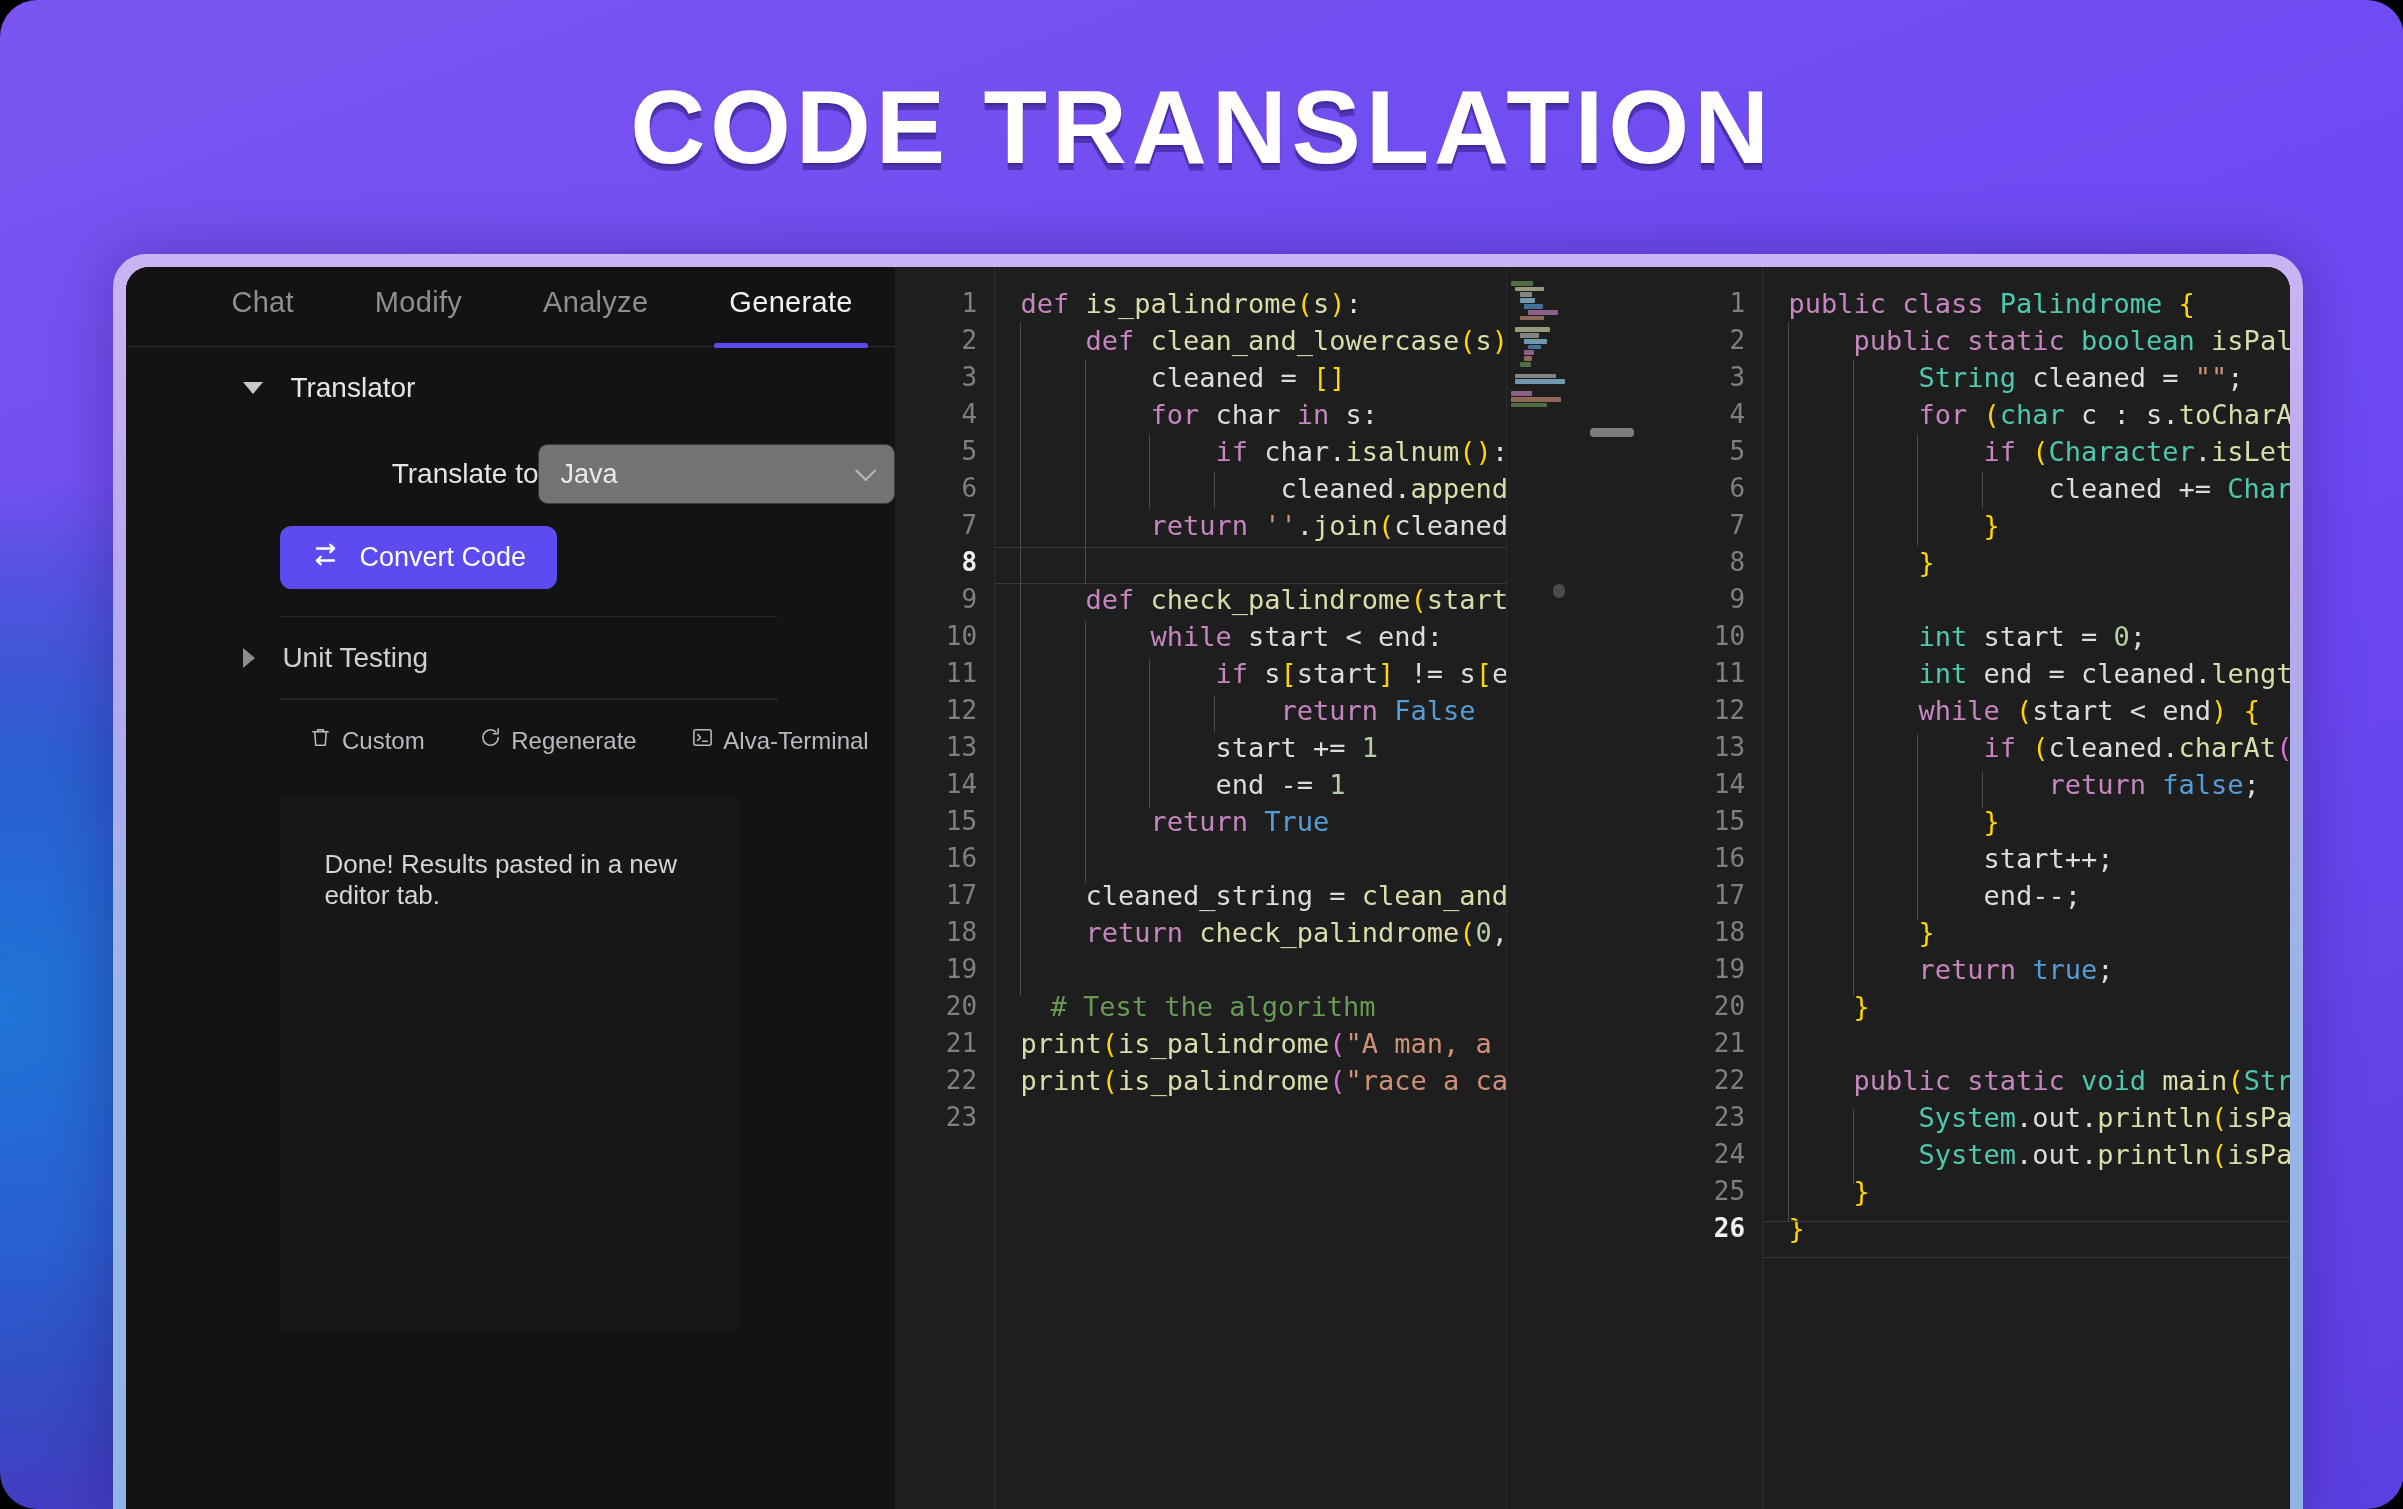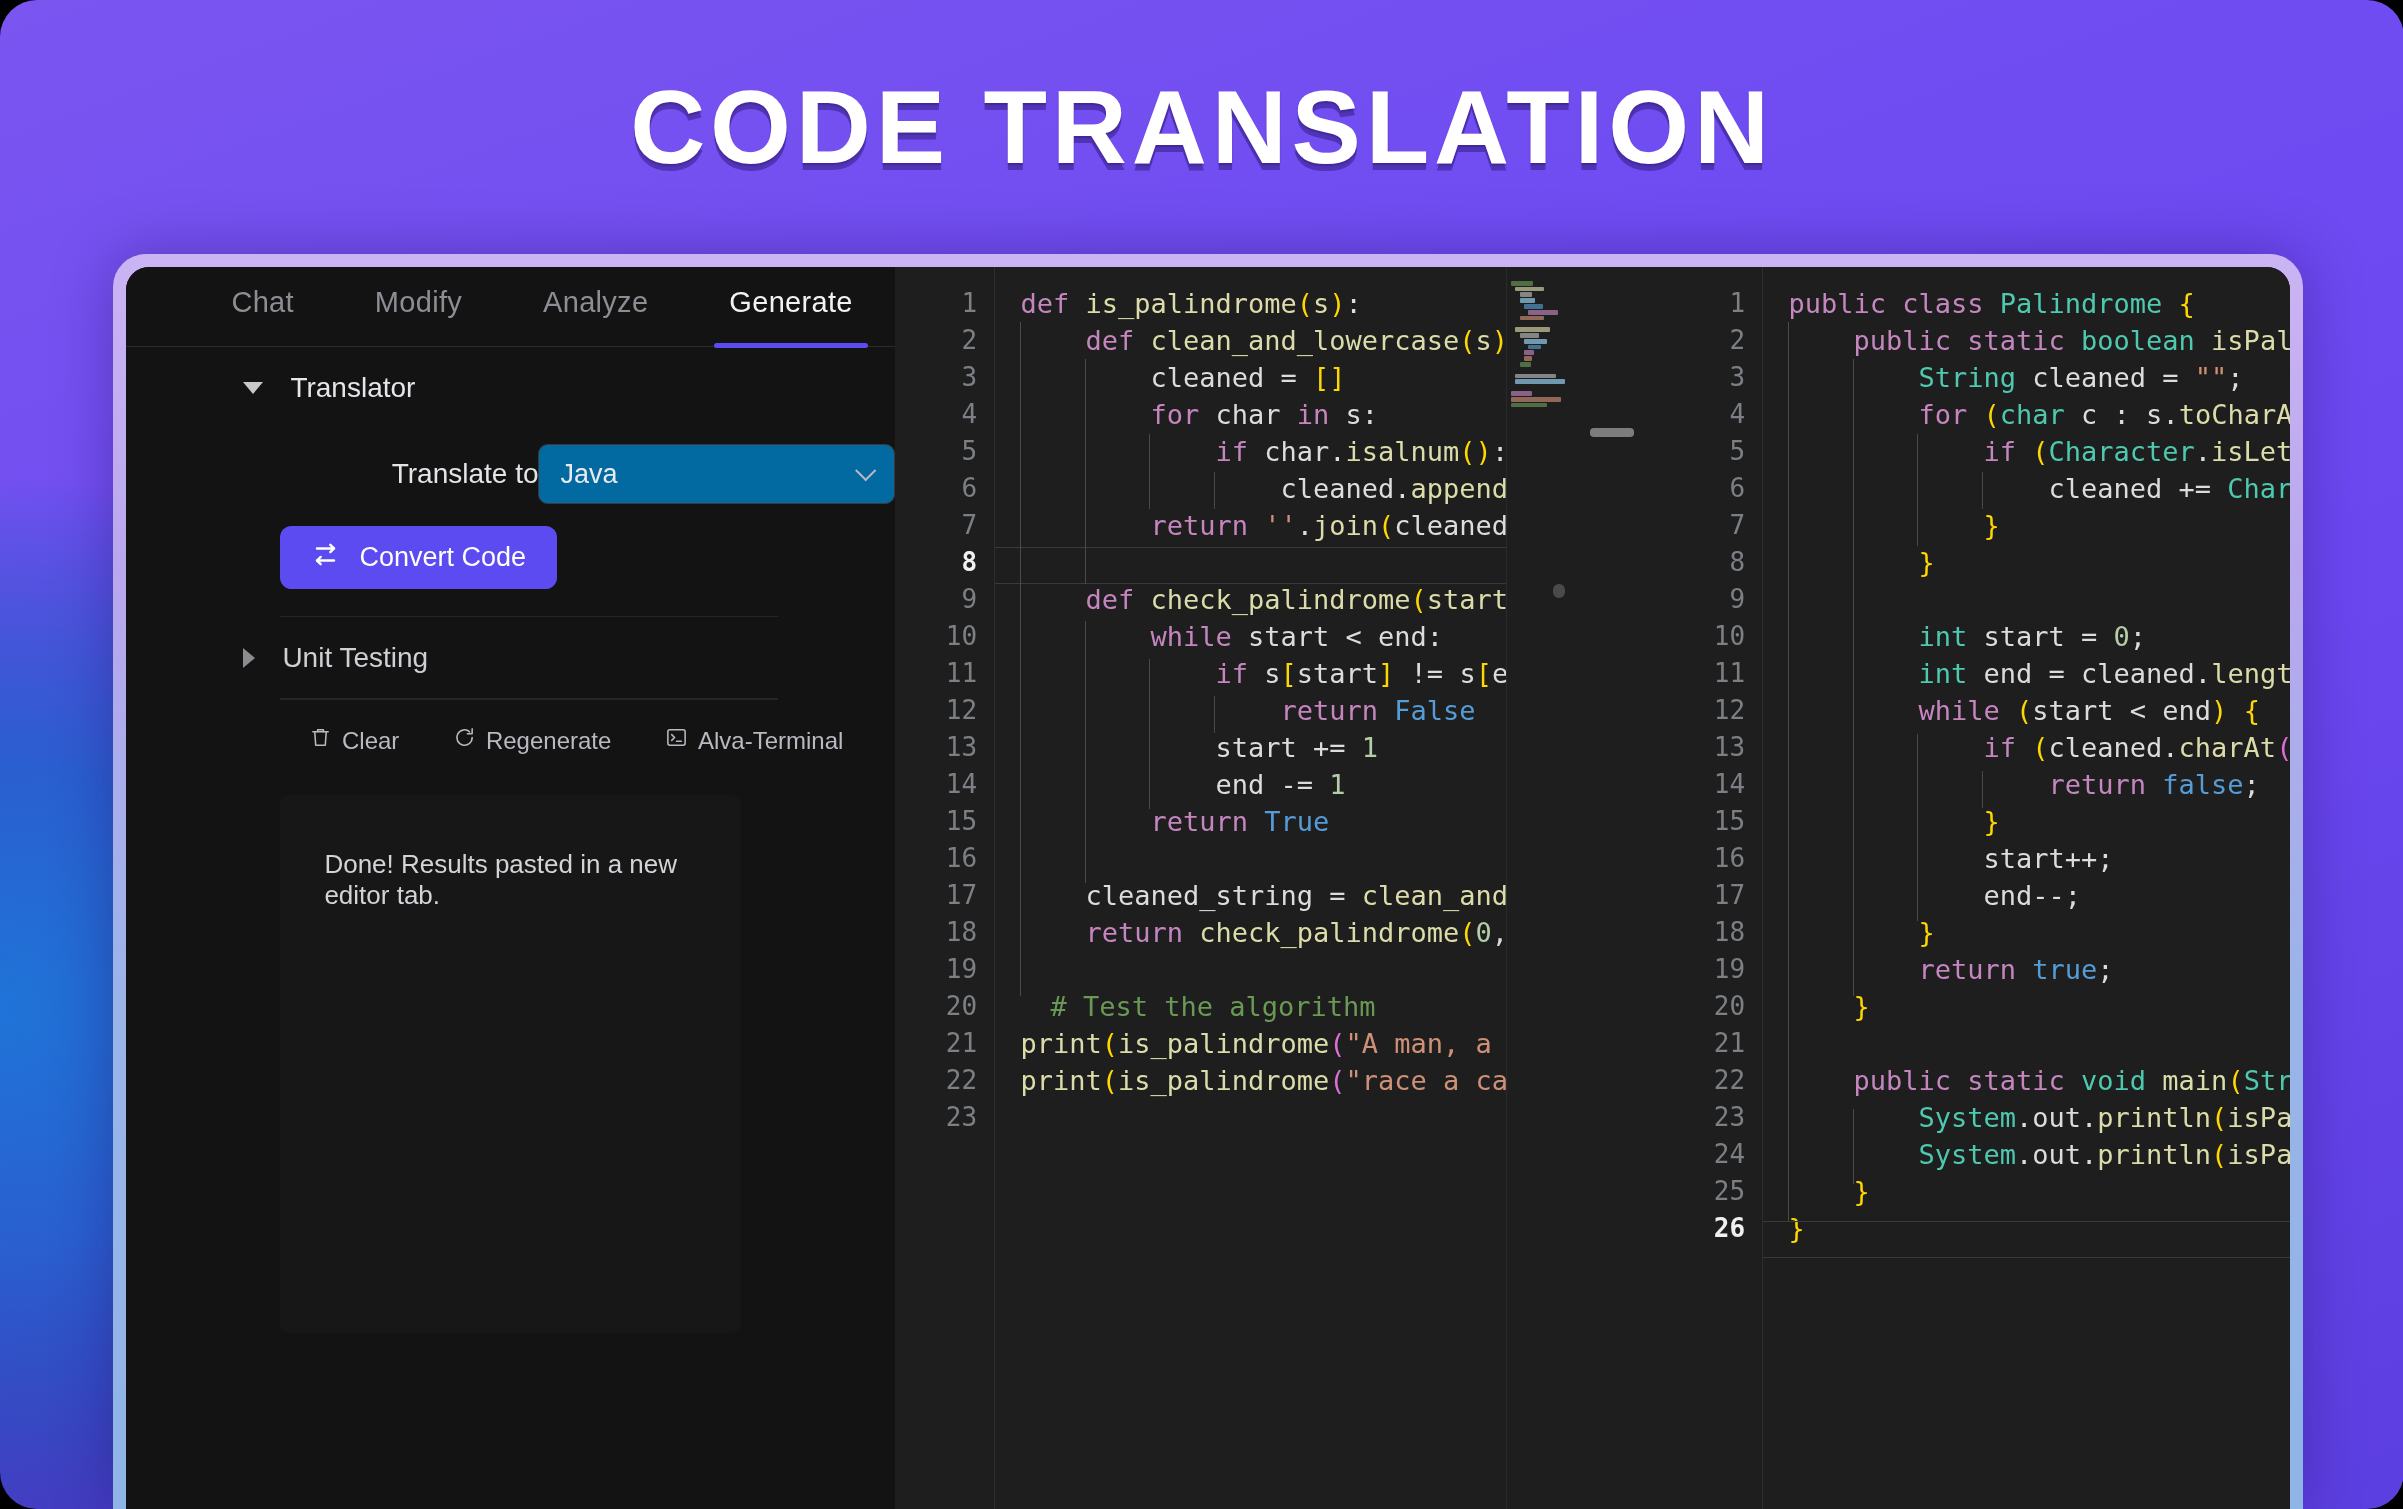--- a/index.html
+++ b/index.html
@@ -124,21 +124,21 @@
     padding: 0 0 0 154px;
     height: 92px;
     text-align: right;
   }
   .field-label { font-size: 28px; color: #e4e4e8; width: 306px; }
   .select {
     position: relative;
     width: 415px; height: 60px;
     border: 1px solid #3a3a3d;
     border-radius: 9.6px;
-    background: #0369a1;
+    background: #737373;
     display: flex; align-items: center;
     padding: 0 21px;
     color: #e9e9ee;
     font-size: 27px;
   }
   .select .chev {
     position: absolute; right: 21px; top: 50%;
     width: 15.4px; height: 15.4px;
     border-right: 2.9px solid #b9b9c0;
     border-bottom: 2.9px solid #b9b9c0;
@@ -340,21 +340,21 @@
         
         <div class="actions">
           <div class="action">
             <span>
               <svg width="23" height="23" viewBox="0 0 24 24" fill="none" stroke="#b9b9c2" stroke-width="1.6" stroke-linecap="round" stroke-linejoin="round">
                 <polyline points="4,6 20,6"></polyline>
                 <path d="M9 6V4h6v2"></path>
                 <path d="M6 6l1 14h10l1-14"></path>
               </svg>
             </span>
-            <span>Clear</span>
+            <span>Custom</span>
           </div>
           <div class="action">
             <span>
               <svg width="23" height="23" viewBox="0 0 24 24" fill="none" stroke="#b9b9c2" stroke-width="1.6" stroke-linecap="round" stroke-linejoin="round">
                 <path d="M20 12a8 8 0 1 1-2.6-5.9"></path>
                 <polyline points="20,3 20,8 15,8"></polyline>
               </svg>
             </span>
             <span>Regenerate</span>
           </div>

